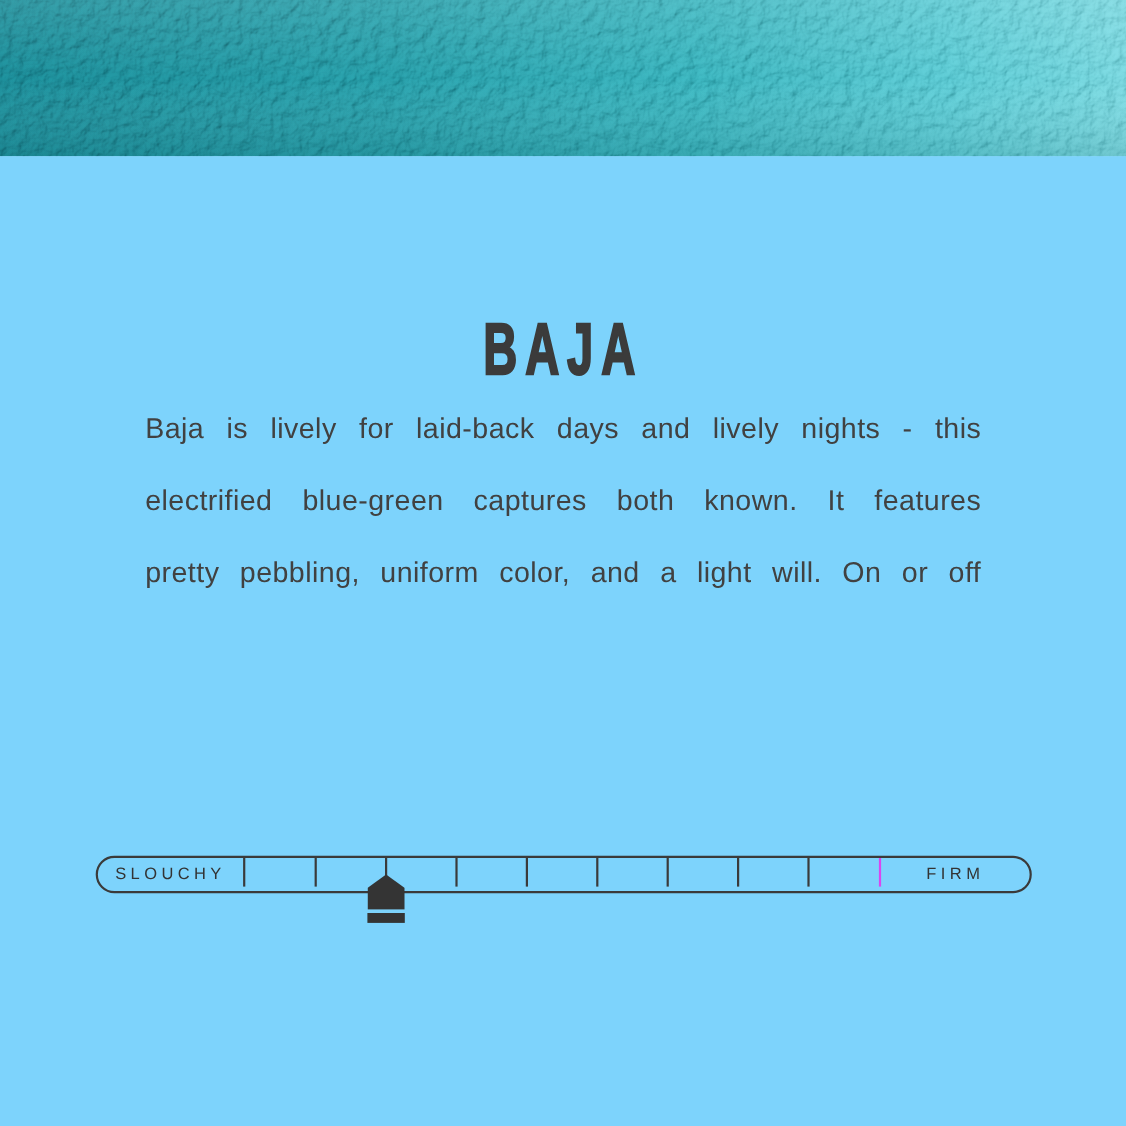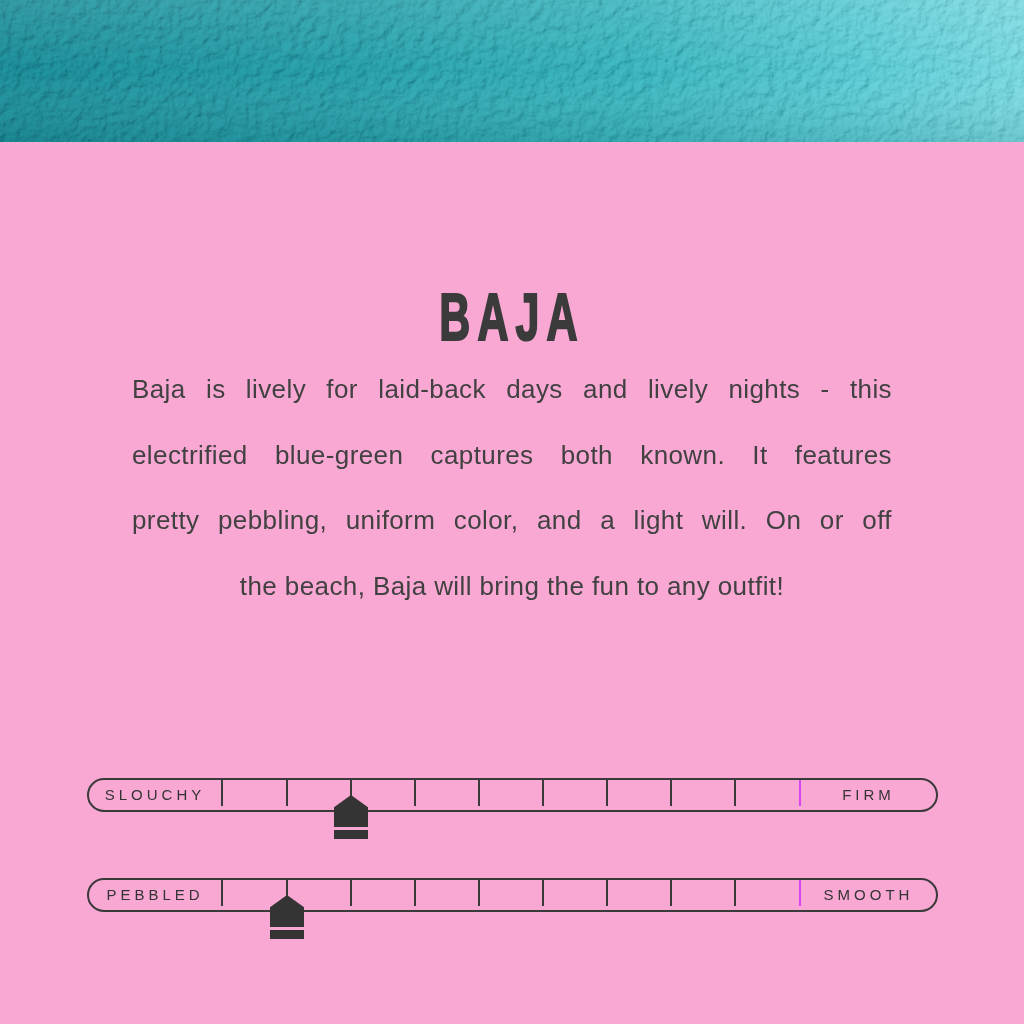--- a/index.html
+++ b/index.html
@@ -1,18 +1,18 @@
 <!DOCTYPE html>
 <html><head>
 <meta charset="utf-8">
 <style>
   html,body{margin:0;padding:0;}
   .page{
     position:relative; width:1024px; height:1024px;
-    background:#f9a8d4; overflow:hidden;
+    background:#7dd3fc; overflow:hidden;
     font-family:"Liberation Sans", sans-serif;
   }
   
   .leather{position:absolute; top:0; left:0; width:1024px; height:142px;}
   
   .title{
     position:absolute; top:240px; left:0; width:1024px;
     text-align:center; font-size:66px; line-height:66px; font-weight:bold;
     letter-spacing:11px; color:#3b3b3b;
     -webkit-text-stroke:2.2px #3b3b3b;
@@ -86,21 +86,20 @@
       <rect width="1024" height="142" fill="url(#sheen)"></rect>
     </svg>
   </div>
 
   <h1 class="title">BAJA</h1>
 
   <div class="desc">
     <div class="line">Baja is lively for laid-back days and lively nights - this</div>
     <div class="line">electrified blue-green captures both known. It features</div>
     <div class="line">pretty pebbling, uniform color, and a light will. On or off</div>
-    <div class="line last">the beach, Baja will bring the fun to any outfit!</div>
   </div>
 
   <div class="pill first">
     <div class="label left">SLOUCHY</div>
     <div class="track">
         <div class="tick" style="left: 63px;"></div>
         <div class="tick" style="left: 127px;"></div>
         <div class="tick" style="left: 191px;"></div>
         <div class="tick" style="left: 255px;"></div>
         <div class="tick" style="left: 319px;"></div>
@@ -108,32 +107,14 @@
         <div class="tick" style="left: 447px;"></div>
         <div class="tick" style="left: 511px;"></div>
         <div class="marker" style="left: 111px;">
           <div class="marker-head"></div>
           <div class="marker-bar"></div>
         </div>
       </div>
     <div class="label right">FIRM</div>
   </div>
 
-  <div class="pill second">
-    <div class="label left">PEBBLED</div>
-    <div class="track">
-        <div class="tick" style="left: 63px;"></div>
-        <div class="tick" style="left: 127px;"></div>
-        <div class="tick" style="left: 191px;"></div>
-        <div class="tick" style="left: 255px;"></div>
-        <div class="tick" style="left: 319px;"></div>
-        <div class="tick" style="left: 383px;"></div>
-        <div class="tick" style="left: 447px;"></div>
-        <div class="tick" style="left: 511px;"></div>
-        <div class="marker" style="left: 47px;">
-          <div class="marker-head"></div>
-          <div class="marker-bar"></div>
-        </div>
-      </div>
-    <div class="label right">SMOOTH</div>
-  </div>
 
 </div>
 
 </body></html>

